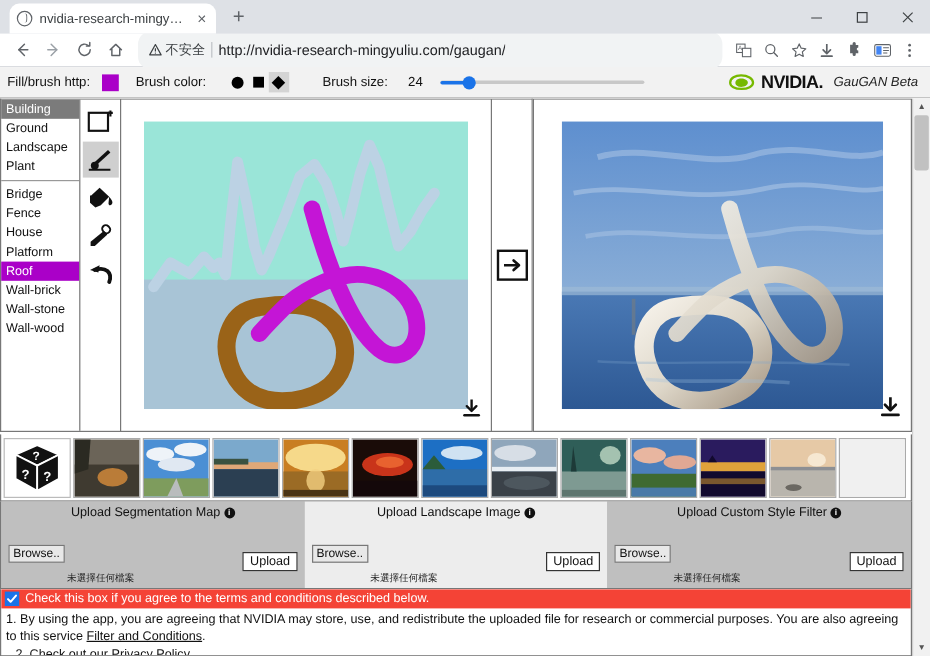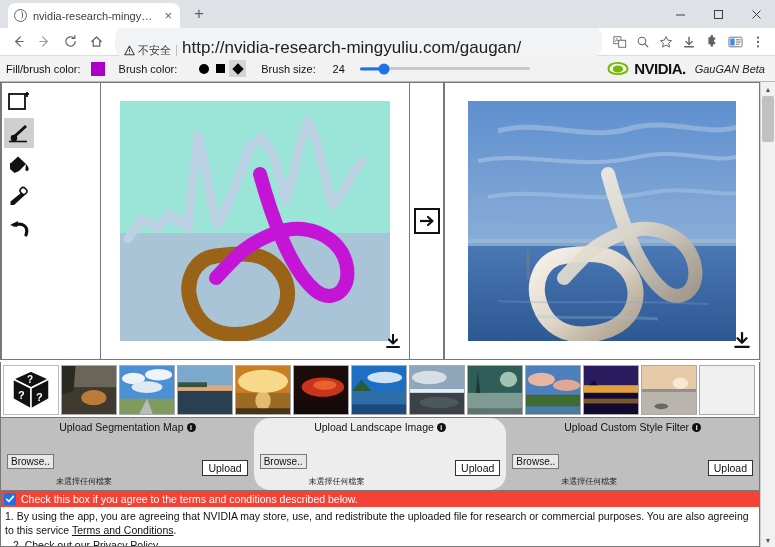--- a/index.html
+++ b/index.html
@@ -48,43 +48,43 @@
   .navbar {
     height: 28px; background: #fff; display: flex; align-items: center;
     padding: 0 6px; gap: 2px; flex: 0 0 28px; border-bottom: 1px solid #dadce0;
   }
   .navbtn {
     width: 24px; height: 24px; display: flex; align-items: center; justify-content: center;
     color: #5f6368; cursor: pointer; flex: 0 0 24px;
   }
   .omnibox {
     flex: 1; height: 32px; background: #f1f3f4; border-radius: 11px;
-    display: flex; align-items: flex-end; padding: 0 9px; gap: 5px; margin: 0 5px;
+    display: flex; align-items: center; padding: 0 9px; gap: 5px; margin: 0 5px;
     font-size: 11px; color: #202124; overflow: hidden;
   }
   .notsecure { display: flex; align-items: center; gap: 3px; color: #3c4043; flex: 0 0 auto; font-size: 11px; }
   .omni-sep { width: 1px; height: 13px; background: #bdc1c6; flex: 0 0 1px; }
-  .omni-url { white-space: nowrap; overflow: hidden; text-overflow: ellipsis; color: #202124; font-size: 17px; }
+  .omni-url { white-space: nowrap; overflow: hidden; text-overflow: ellipsis; color: #202124; font-size: 12px; }
   .navicons { display: flex; align-items: center; gap: 1px; }
   .navicon { width: 22px; height: 22px; display: flex; align-items: center; justify-content: center; color: #5f6368; cursor: pointer; }
 
   
   .apptoolbar {
     flex: 0 0 26px; height: 26px; background: #f2f2f2; border-bottom: 1px solid #b9b9b9;
     display: flex; align-items: center; padding: 0 6px; font-size: 11px; color: #111; gap: 6px;
   }
   .tb-label { white-space: nowrap; }
   .color-swatch { width: 14px; height: 14px; background: #aa00c8; margin: 0 8px 0 4px; cursor: pointer; }
   .shapes { display: flex; align-items: center; gap: 0; margin-left: 12px; }
   .shape-btn { width: 17px; height: 17px; display: flex; align-items: center; justify-content: center; cursor: pointer; }
   .shape-btn.sel { background: #d4d4d4; }
   .dot-circle { width: 10px; height: 10px; border-radius: 50%; background: #000; }
   .dot-square { width: 9px; height: 9px; background: #000; }
   .dot-diamond { width: 8px; height: 8px; background: #000; transform: rotate(45deg); }
-  .brushsize-label { margin-left: 9px; }
+  .brushsize-label { margin-left: 22px; }
   .brushsize-val { margin-left: 8px; width: 18px; text-align: center; }
   .slider { flex: 0 0 170px; height: 14px; position: relative; margin-left: 6px; display: flex; align-items: center; cursor: pointer; }
   .slider-track { width: 100%; height: 3px; background: #c8c8c8; border-radius: 2px; }
   .slider-fill { position: absolute; left: 0; top: 50%; transform: translateY(-50%); height: 3px; background: #1a73e8; border-radius: 2px; width: 14%; }
   .slider-thumb { position: absolute; left: 14%; top: 50%; transform: translate(-50%,-50%); width: 11px; height: 11px; border-radius: 50%; background: #1a73e8; }
   .brand { margin-left: auto; display: flex; align-items: center; gap: 9px; padding-right: 4px; }
   .nvlogo { display: flex; align-items: center; gap: 3px; }
   .nvname { font-weight: bold; font-size: 15px; color: #111; letter-spacing: -0.5px; }
   .gaugan { font-size: 11px; color: #222; white-space: nowrap; font-style: italic; }
 
@@ -145,21 +145,21 @@
     flex: 0 0 56px; border: 1px solid #777; border-top: none; margin: 0;
     display: flex; align-items: center; padding: 2px; gap: 2px; background: #fff; overflow: hidden;
   }
   .thumb { flex: 0 0 56px; height: 50px; border: 1px solid #aaa; cursor: pointer; position: relative; overflow: hidden; }
   .thumb.random { background: #fff; display: flex; align-items: center; justify-content: center; border-color: #bbb; }
 
   
   .uploadrow { flex: 0 0 44px; display: flex; border: 1px solid #777; border-top: none; background: #bfbfbf; }
   .upcell {
     flex: 1 1 0; display: flex; flex-direction: column; align-items: center; justify-content: center;
-    gap: 2px; padding: 3px 6px; background: #bfbfbf; border-radius: 16px;
+    gap: 2px; padding: 3px 6px; background: #bfbfbf;
   }
   .upcell.light { background: #ededed; }
   .upcell-title { font-size: 10.5px; color: #111; display: flex; align-items: center; gap: 3px; }
   .info-dot {
     width: 9px; height: 9px; border-radius: 50%; background: #111; color: #fff;
     font-size: 7px; display: inline-flex; align-items: center; justify-content: center;
     font-weight: bold; cursor: pointer;
   }
   .uprow2 { display: flex; align-items: center; width: 100%; justify-content: space-between; gap: 4px; }
   .filefield { display: flex; align-items: center; gap: 2px; }
@@ -300,21 +300,21 @@
         <svg width="14" height="14" viewBox="0 0 16 16">
             <circle cx="8" cy="3" r="1.3" fill="#5f6368"></circle>
             <circle cx="8" cy="8" r="1.3" fill="#5f6368"></circle>
             <circle cx="8" cy="13" r="1.3" fill="#5f6368"></circle>
           </svg>
       </div>
     </div>
   </div>
 
   <div class="apptoolbar">
-    <span class="tb-label">Fill/brush color:</span>
+    <span class="tb-label">Fill/brush http:</span>
     <span class="color-swatch"></span>
     <span class="tb-label">Brush color:</span>
     <span class="shapes">
       <span class="shape-btn">
           <span class="dot-circle"></span>
         </span>
       <span class="shape-btn">
           <span class="dot-square"></span>
         </span>
       <span class="shape-btn sel">
@@ -340,20 +340,35 @@
     </span>
   </div>
 
   <div class="workarea">
 
     <div class="inner">
 
       <div class="editor-row">
 
         <div class="sidebar">
+          <div class="label-col">
+            <div class="lbl sel-gray">Building</div>
+            <div class="lbl">Ground</div>
+            <div class="lbl">Landscape</div>
+            <div class="lbl">Plant</div>
+            <div class="lbl-divider"></div>
+            <div class="lbl">Bridge</div>
+            <div class="lbl">Fence</div>
+            <div class="lbl">House</div>
+            <div class="lbl">Platform</div>
+            <div class="lbl sel-purple">Roof</div>
+            <div class="lbl">Wall-brick</div>
+            <div class="lbl">Wall-stone</div>
+            <div class="lbl">Wall-wood</div>
+          </div>
           <div class="tool-col">
             <div class="tool">
               <svg width="24" height="22" viewBox="0 0 24 22">
                 <rect x="2" y="4" width="16" height="15" fill="#fff" stroke="#111" stroke-width="1.8"></rect>
                 <line x1="18" y1="4" x2="22" y2="4" stroke="#111" stroke-width="1.8"></line>
                 <line x1="20" y1="2" x2="20" y2="7" stroke="#111" stroke-width="1.8"></line>
               </svg>
             </div>
             <div class="tool sel">
               <svg width="24" height="22" viewBox="0 0 24 22">
@@ -595,21 +610,21 @@
       <div class="terms-box">
         <div class="terms-agree">
           <span class="chk">
             <svg width="10" height="10" viewBox="0 0 12 12">
                 <path d="M2 6.3 L4.6 9 L10 2.8" fill="none" stroke="#fff" stroke-width="2" stroke-linecap="round" stroke-linejoin="round"></path>
               </svg>
           </span>
           <span>Check this box if you agree to the terms and conditions described below.</span>
         </div>
         <div class="terms-body">
-          <span>1. By using the app, you are agreeing that NVIDIA may store, use, and redistribute the uploaded file for research or commercial purposes. You are also agreeing to this service </span><a>Terms and Conditions</a><span>.</span>
+          <span>1. By using the app, you are agreeing that NVIDIA may store, use, and redistribute the uploaded file for research or commercial purposes. You are also agreeing to this service </span><a>Filter and Conditions</a><span>.</span>
         </div>
         <div class="terms-cut">2. Check out our Privacy Policy.</div>
       </div>
 
     </div>
 
     <div class="scrollcol">
       <div class="scroll-up">▲</div>
       <div class="scroll-thumb"></div>
       <div class="scroll-down">▼</div>

